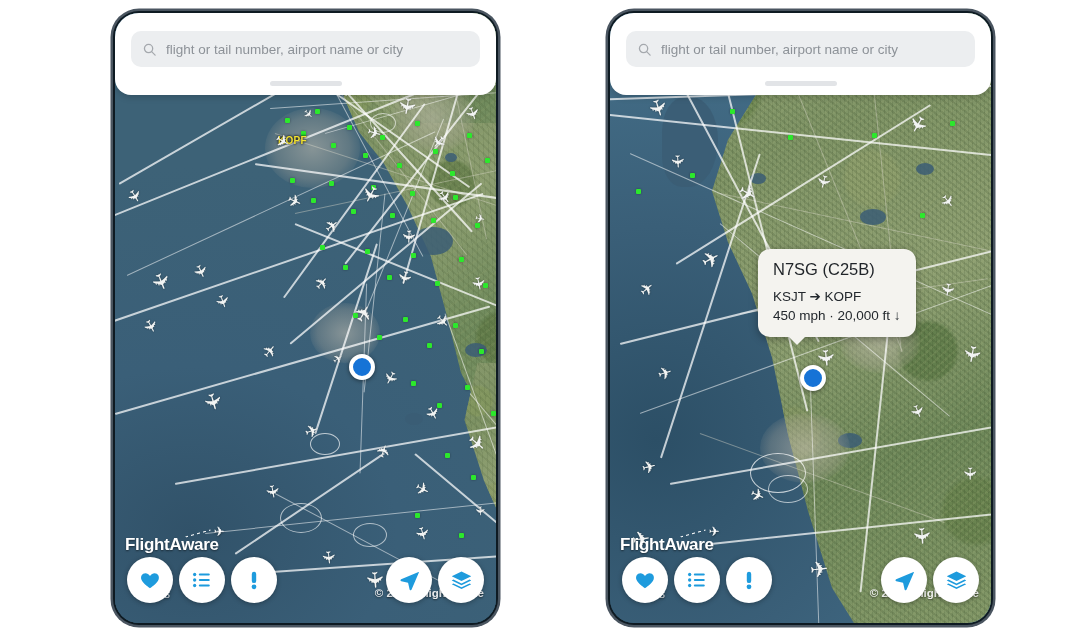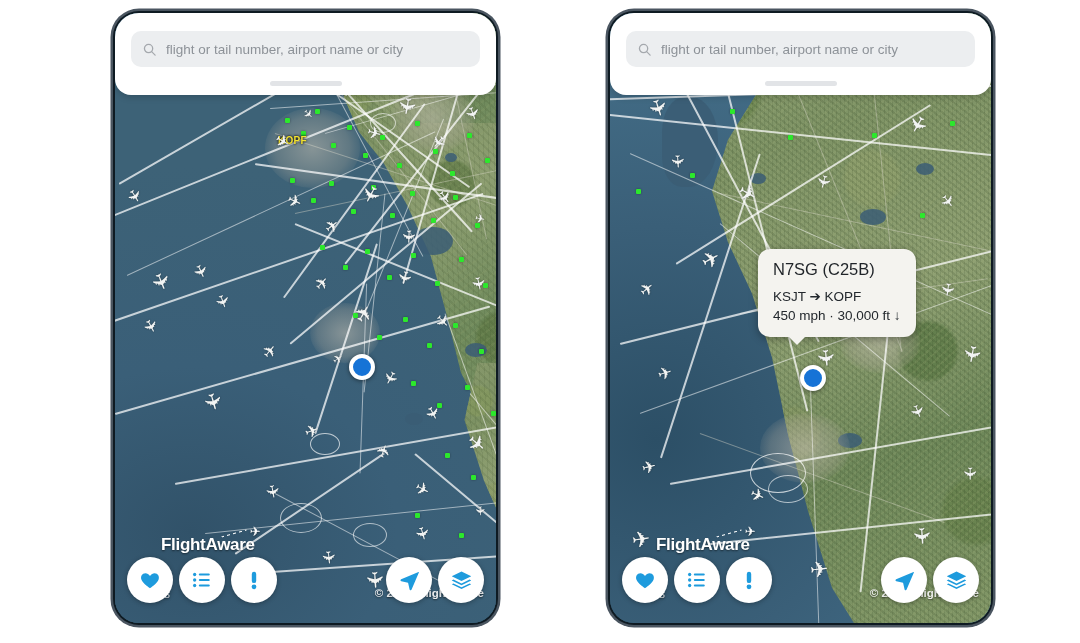--- a/index.html
+++ b/index.html
@@ -220,21 +220,20 @@
     left: 10px; bottom: 68px;
     z-index: 20;
     user-select: none;
   }
   .brand-word {
     color: #ffffff;
     font-size: 17px;
     font-weight: 700;
     letter-spacing: -.3px;
     text-shadow: 0 1px 2px rgba(0,0,0,.5);
-    margin-left: 36px;
   }
   .brand-plane {
     position: absolute;
     right: -6px; top: -11px;
     color: #ffffff;
     font-size: 13px;
     text-shadow: 0 1px 2px rgba(0,0,0,.5);
   }
   .brand-dashes {
     position: absolute;
@@ -607,21 +606,21 @@
         <div class="plane lg" style="left:200px;top:546px;transform:rotate(-6deg);">✈</div>
         <div class="plane lg" style="left:302px;top:512px;transform:rotate(86deg);">✈</div>
         <div class="plane" style="left:352px;top:452px;transform:rotate(90deg);">✈</div>
         <div class="plane" style="left:140px;top:474px;transform:rotate(24deg);">✈</div>
 
         <div class="sel-marker" style="left:190px; top:352px;"></div>
 
         <div class="callout" style="left:148px; top:236px;">
           <div class="callout-title">N7SG (C25B)</div>
           <div class="callout-route">KSJT ➔ KOPF</div>
-          <div class="callout-stats">450 mph · 30,000 ft ↓</div>
+          <div class="callout-stats">450 mph · 20,000 ft ↓</div>
         </div>
       </div>
 
       <div class="sheet">
         <div class="search-box">
           <svg class="search-icon" viewBox="0 0 24 24">
             <circle cx="10.5" cy="10.5" r="6.6" fill="none" stroke="#6b7077" stroke-width="2.1"></circle>
             <line x1="15.4" y1="15.4" x2="21" y2="21" stroke="#6b7077" stroke-width="2.1" stroke-linecap="round"></line>
           </svg>
           <span class="search-placeholder">flight or tail number, airport name or city</span>

